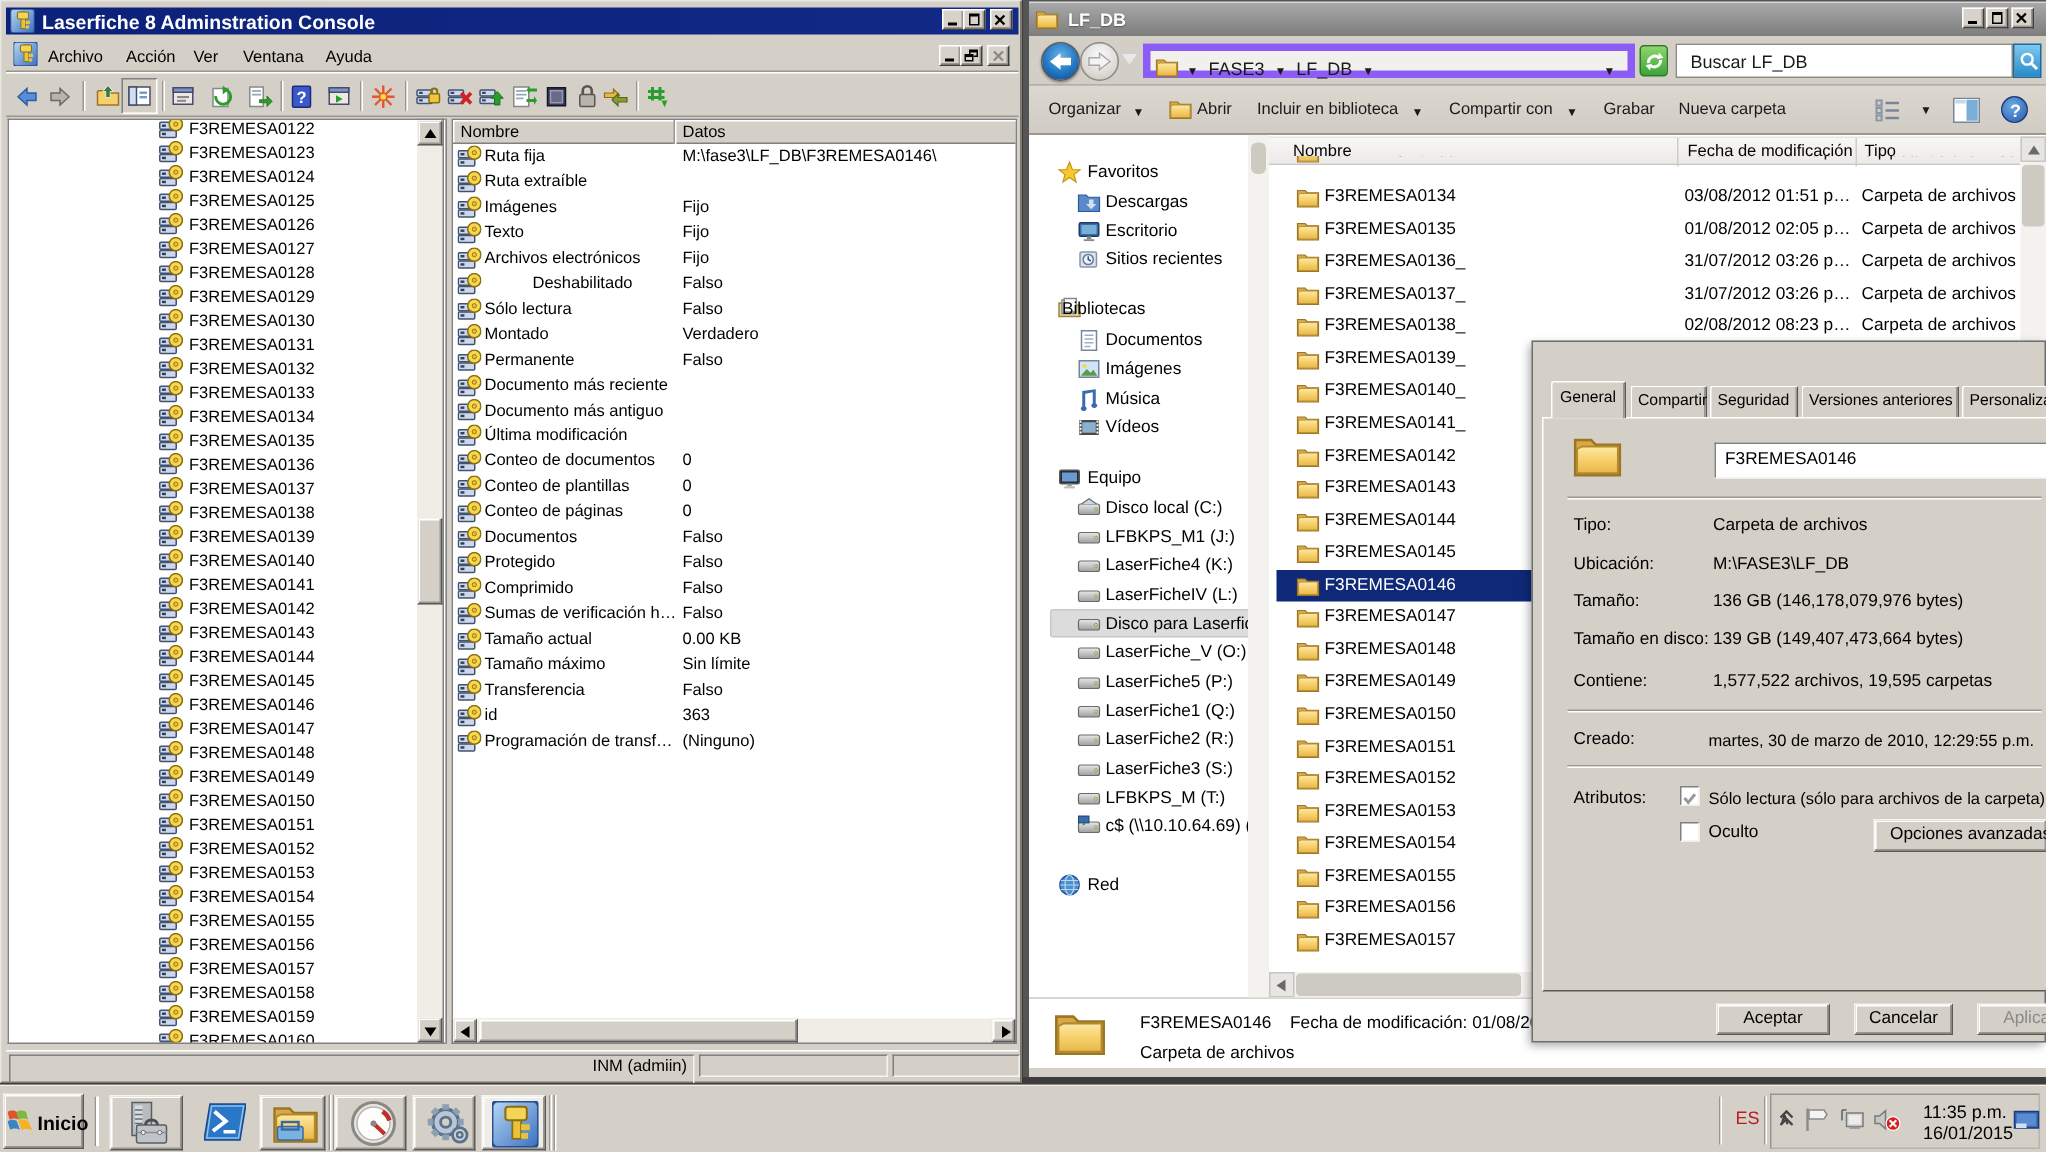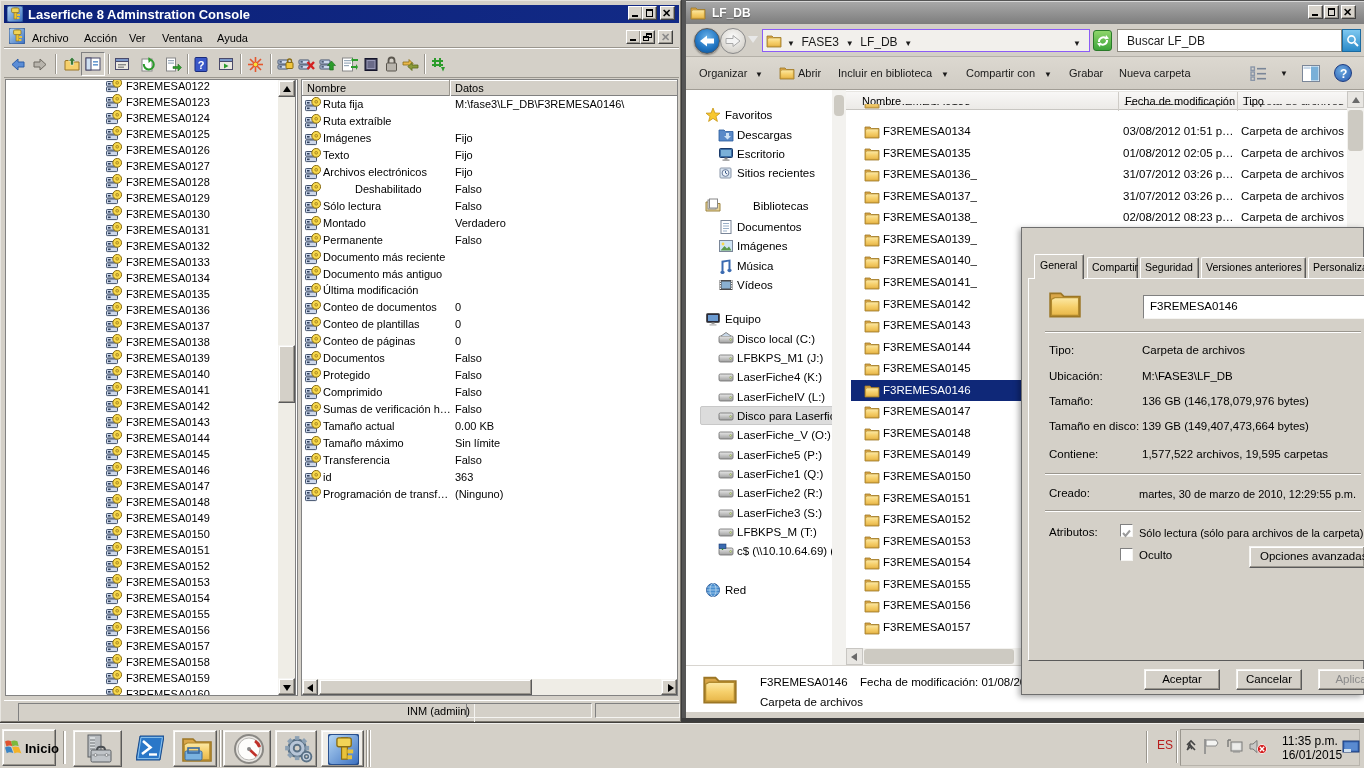--- a/index.html
+++ b/index.html
@@ -529,21 +529,21 @@
 <div class="abs" style="left:300px;top:678px;width:377px;height:17px;background:#efede6;border:1px solid #828282;border-top:none;">
 <div class="abs raised" style="left:0px;top:0px;width:16px;height:16px;">
         <div class="sblt" style="margin:4px 0 0 4px"></div>
       </div>
 <div class="abs raised" style="left:17px;top:0px;width:213px;height:16px;"></div>
 <div class="abs raised" style="left:359px;top:0px;width:16px;height:16px;">
         <div class="sbrt" style="margin:4px 0 0 6px"></div>
       </div>
 </div>
 <div class="abs" style="left:3px;top:699px;width:675px;height:19px;background:#d4d0c8;border-top:1px solid #fff;">
-<div class="abs sunken" style="left:14px;top:2px;width:457px;height:25px;">
+<div class="abs sunken" style="left:2px;top:2px;width:457px;height:25px;">
         <div class="abs t11" style="right:4px;top:1px;">INM (admiin)</div>
       </div>
 <div class="abs sunken" style="left:462px;top:2px;width:126px;height:15px;"></div>
 <div class="abs sunken" style="left:591px;top:2px;width:85px;height:15px;"></div>
 </div>
 </div>
 
 <div class="abs" style="left:682px;top:0;width:682px;height:718px;background:#555;">
 <div class="abs" style="left:4px;top:1px;width:678px;height:23px;background:linear-gradient(180deg,#a8a8a8,#7d7d7d);border-top:1px solid #d8d8d8;">
       <svg class="abs" style="left:4px;top:3px" width="16" height="16" viewBox="0 0 16 16">
@@ -564,21 +564,21 @@
 <div class="abs" style="left:8px;top:4px;width:26px;height:26px;border-radius:50%;background:radial-gradient(circle at 50% 35%,#6db3e8 0%,#2277c4 55%,#0a4a8c 100%);border:1px solid #5a5a5a;box-shadow:0 1px 2px rgba(0,0,0,0.4);"></div>
 <svg class="abs" style="left:13px;top:10px" width="16" height="14">
         <path d="M1 7 L8 1.5 L8 4.5 L15 4.5 L15 9.5 L8 9.5 L8 12.5 Z" fill="#fff"></path>
       </svg>
 <div class="abs" style="left:34px;top:4px;width:26px;height:26px;border-radius:50%;background:radial-gradient(circle at 50% 35%,#fdfdfd,#d8d5cf 70%,#b8b5af 100%);border:1px solid #8a8a8a;"></div>
 <svg class="abs" style="left:39px;top:10px" width="16" height="14">
         <path d="M15 7 L8 1.5 L8 4.5 L1 4.5 L1 9.5 L8 9.5 L8 12.5 Z" fill="#f4f4f4" stroke="#a8a8a8"></path>
       </svg>
 <div class="abs" style="left:62px;top:12px;width:0;height:0;border-left:5px solid transparent;border-right:5px solid transparent;border-top:7px solid #e8e8e8;"></div>
 <div class="abs" style="left:62px;top:12px;width:0;height:0;border-left:5px solid transparent;border-right:5px solid transparent;border-top:7px solid #9a9a9a;margin-top:1px;z-index:-1"></div>
-<div class="abs" style="left:76px;top:5px;width:328px;height:23px;background:#f2f0ec;border:1px solid #8b5cf6;">
+<div class="abs" style="left:76px;top:5px;width:328px;height:23px;background:#f2f0ec;border:5px solid #8b5cf6;">
         <svg class="abs" style="left:3px;top:3px" width="16" height="16" viewBox="0 0 16 16">
           <use href="#folder"></use>
         </svg>
         <div class="abs dk" style="left:24px;top:5px;font-size:12px;white-space:nowrap;"><span style="font-size:8px;">▼</span>&nbsp; FASE3 &nbsp;<span style="font-size:8px;">▼</span>&nbsp; LF_DB &nbsp;<span style="font-size:8px;">▼</span></div>
         <div class="abs dk" style="right:8px;top:9px;font-size:8px;">▼</div>
       </div>
 <div class="abs" style="left:407px;top:6px;width:19px;height:21px;background:linear-gradient(180deg,#8ed66a,#3da43a);border:1px solid #2a7a28;border-radius:3px;">
         <svg class="abs" style="left:2px;top:3px" width="14" height="14" viewBox="0 0 14 14">
           <path d="M3 8 A4.2 4.2 0 0 1 10 4.5" fill="none" stroke="#fff" stroke-width="2"></path>
           <path d="M10 1 L13 4.5 L9 5.5 Z" fill="#fff"></path>
@@ -653,21 +653,21 @@
           <rect x="2" y="3" width="11" height="10" rx="1" fill="#d8e4f0" stroke="#8a96a8"></rect>
           <circle cx="7.5" cy="8" r="3.4" fill="#eef4fa" stroke="#6a7a9a"></circle>
           <path d="M7.5 5.8 V8 L9.2 9" stroke="#3a5a8a" fill="none"></path>
         </svg>
 <div class="abs t12" style="left:51px;top:77px;">Sitios recientes</div>
 <svg class="abs" style="left:19px;top:108px" width="16" height="16" viewBox="0 0 16 16">
           <path d="M1 4 L1 13 L15 13 L15 5.5 L8 5.5 L6.8 4 Z" fill="#e8d49a" stroke="#9c8440"></path>
           <rect x="3" y="2" width="8" height="9" fill="#fff" stroke="#888"></rect>
           <rect x="4.5" y="1" width="8" height="9" fill="#fff" stroke="#888"></rect>
         </svg>
-<div class="abs t12" style="left:51px;top:110px;padding-left:16px;">Bibliotecas</div>
+<div class="abs t12" style="left:22px;top:110px;">Bibliotecas</div>
 <svg class="abs" style="left:32px;top:129px" width="16" height="16" viewBox="0 0 16 16">
           <rect x="3" y="1.5" width="10" height="13" fill="#fff" stroke="#7a8698"></rect>
           <g stroke="#9ab0c8" stroke-width="1">
             <line x1="5" y1="4.5" x2="11" y2="4.5"></line>
             <line x1="5" y1="7" x2="11" y2="7"></line>
             <line x1="5" y1="9.5" x2="11" y2="9.5"></line>
             <line x1="5" y1="12" x2="9" y2="12"></line>
           </g>
         </svg>
 <div class="abs t12" style="left:51px;top:131px;">Documentos</div>

